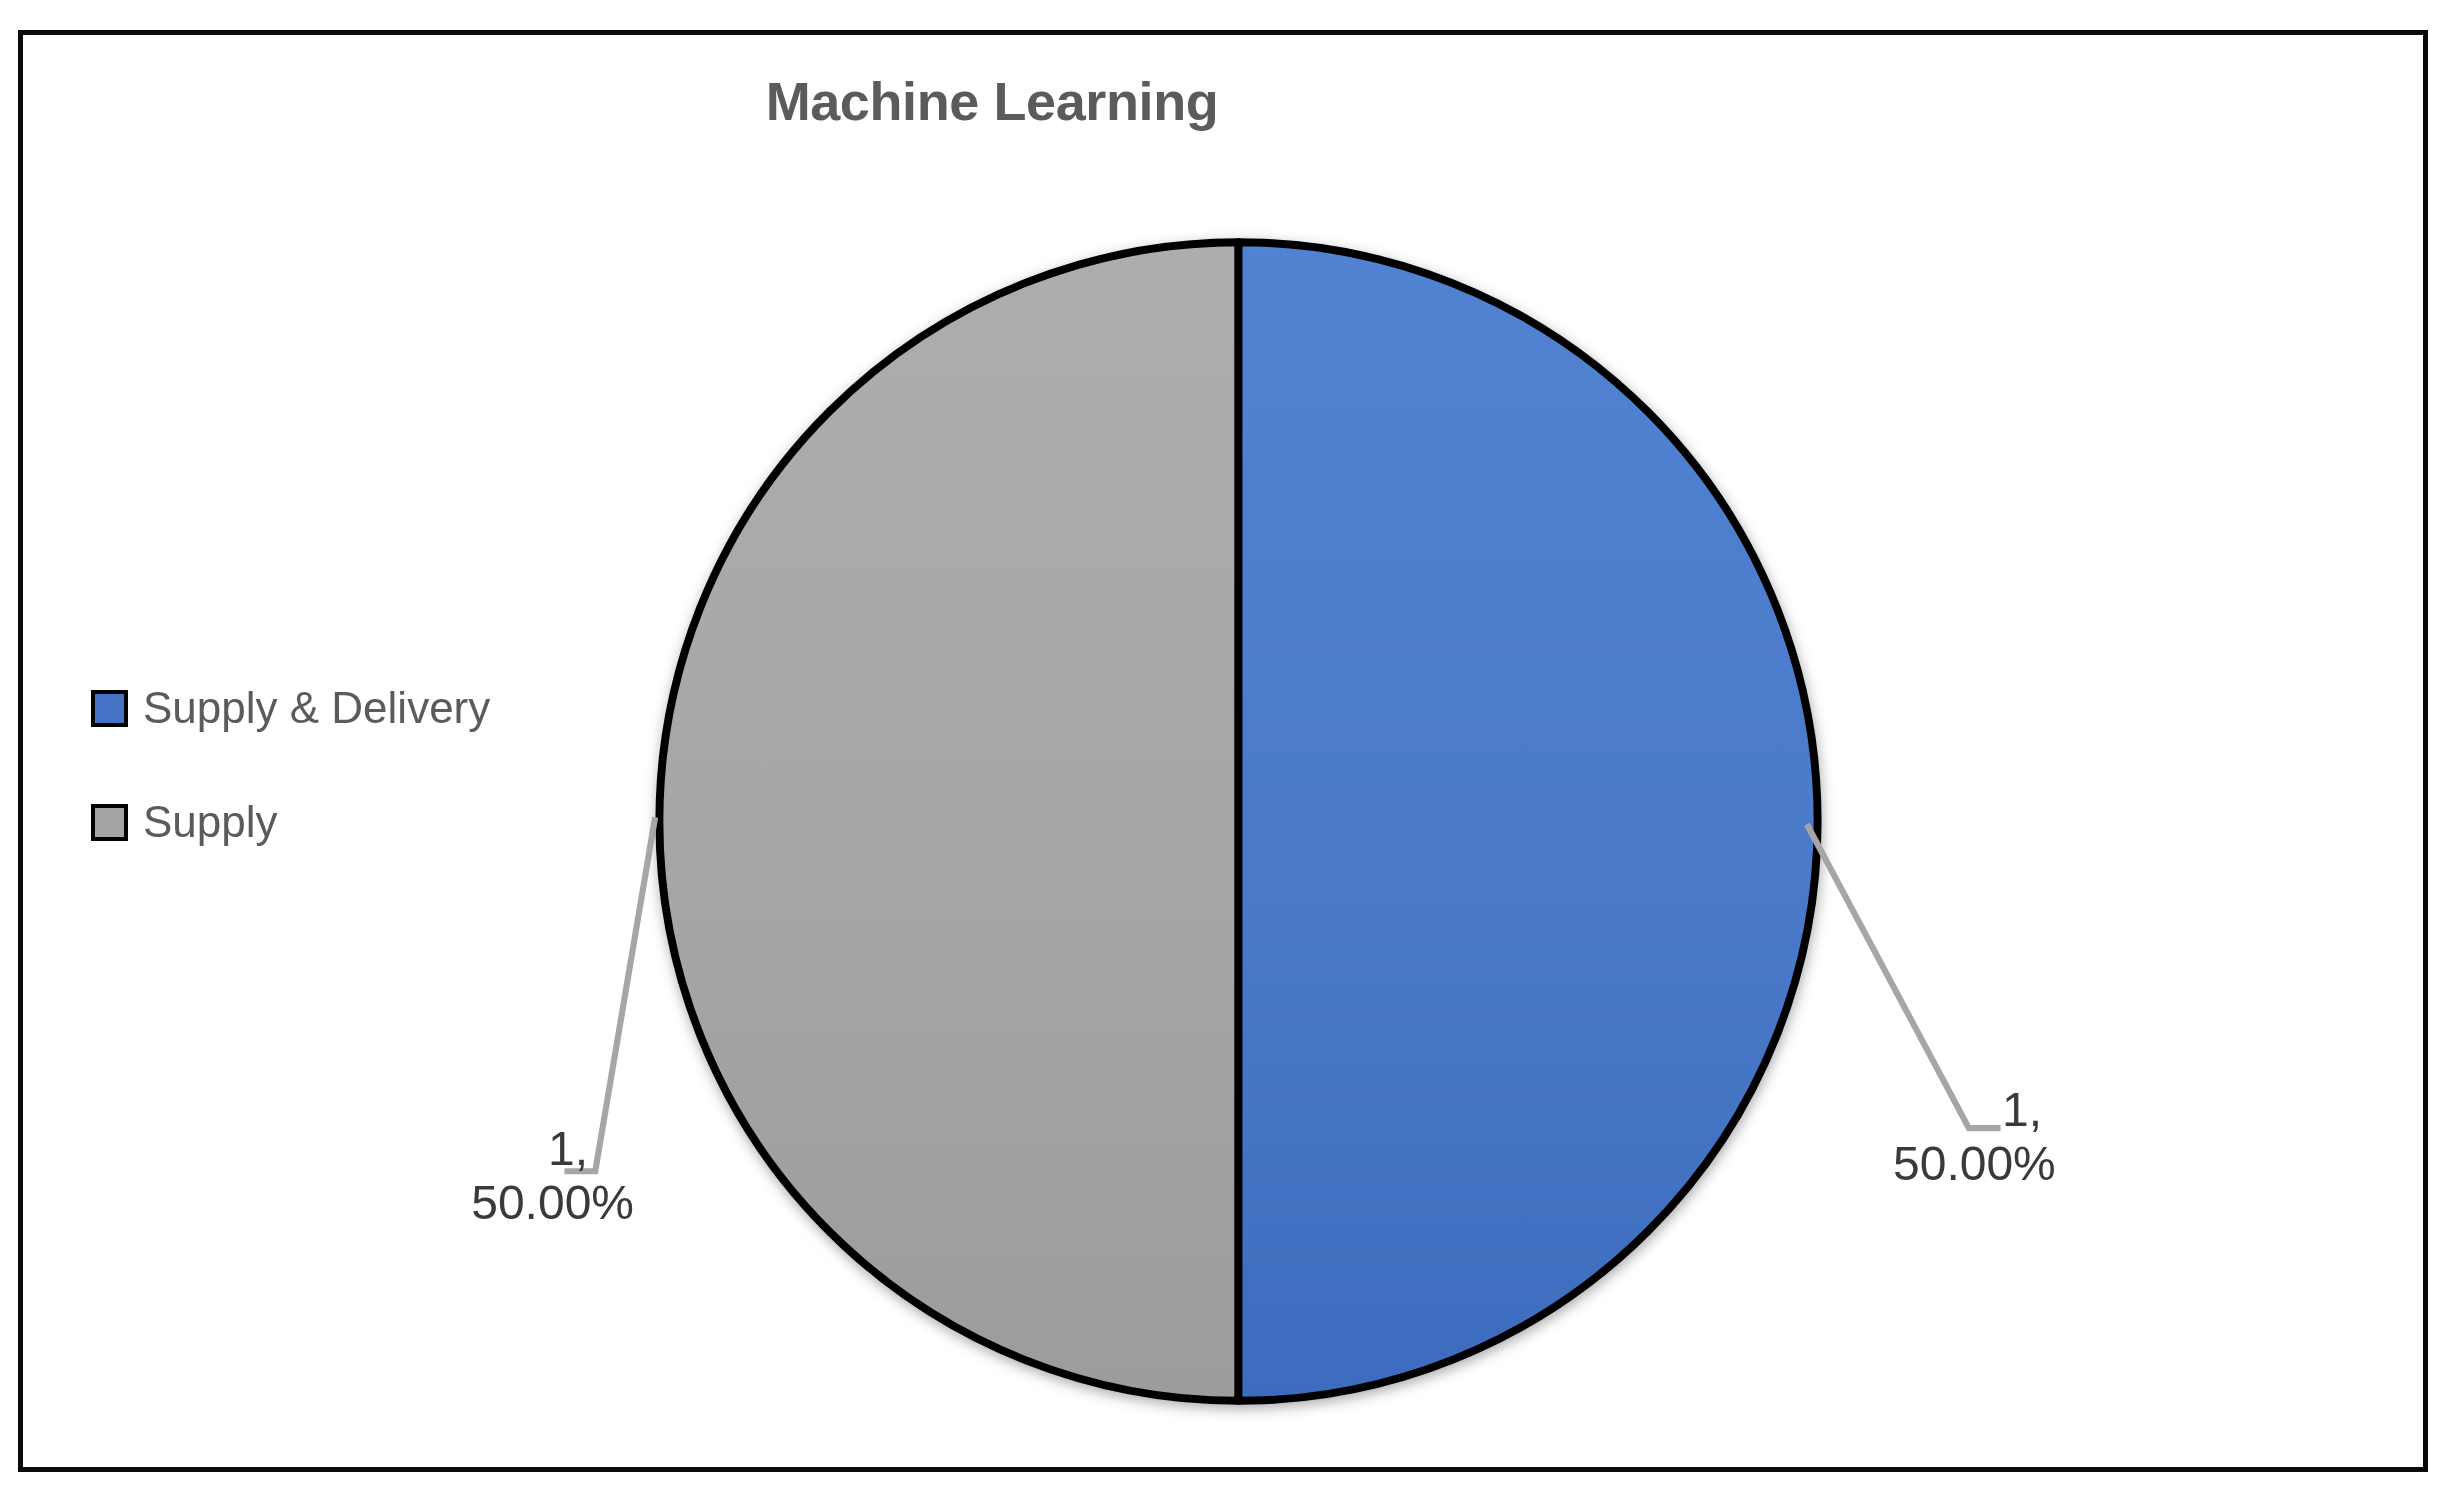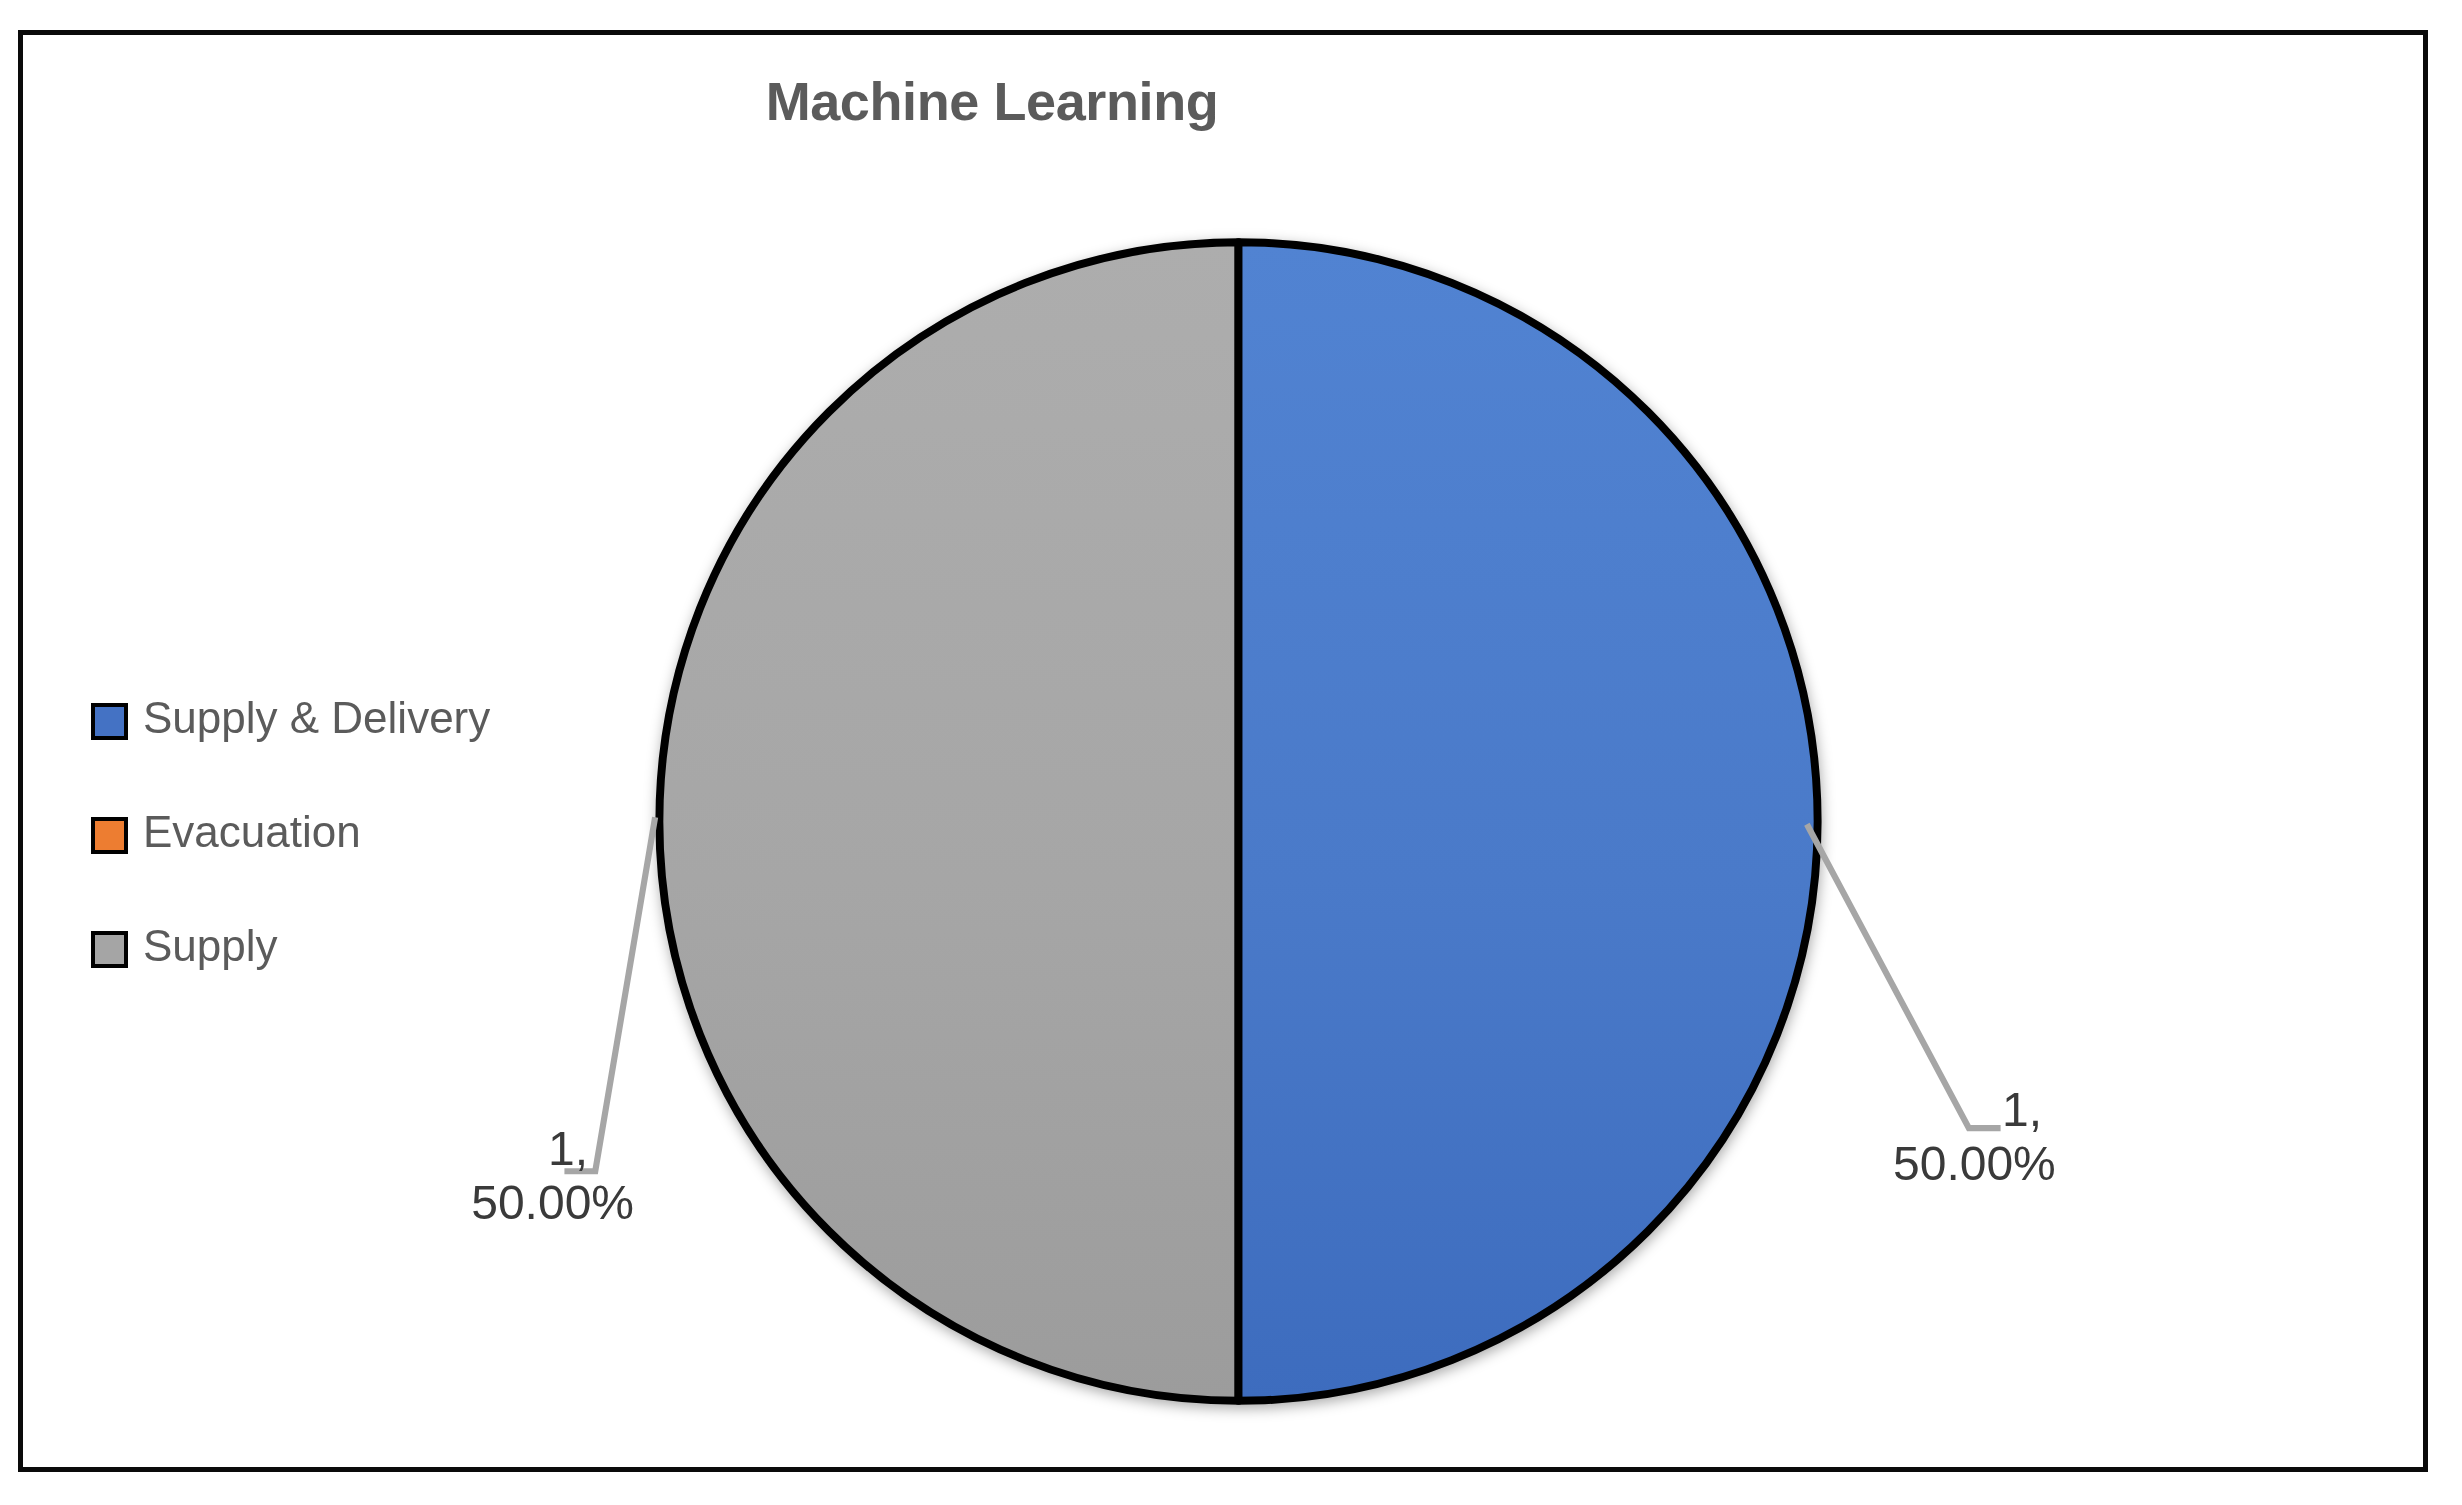--- a/index.html
+++ b/index.html
@@ -98,21 +98,21 @@
   #data-label-rescue .label-line-1 { padding-right: 46px; }
 
   
   #legend {
     position: absolute;
     left: 91px;
     top: 676px;
   }
   .legend-item {
     display: flex;
-    align-items: flex-end;
+    align-items: center;
     height: 64px;
     margin-bottom: 50px;
   }
   .legend-swatch {
     width: 29px;
     height: 29px;
     border: 4.4px solid #000000;
     box-sizing: content-box;
     flex: 0 0 auto;
   }
@@ -173,24 +173,20 @@
     <div class="label-line-2">50.00%</div>
   </div>
 
   <div id="legend">
 
     <div class="legend-item">
       <span class="legend-swatch" style="background:#4472C4;"></span>
       <span class="legend-label">Supply &amp; Delivery</span>
     </div>
 
-    <div class="legend-item">
-      <span class="legend-swatch" style="background:#ED7D31;"></span>
-      <span class="legend-label">Evacuation</span>
-    </div>
 
     <div class="legend-item">
       <span class="legend-swatch" style="background:#A5A5A5;"></span>
       <span class="legend-label">Supply</span>
     </div>
 
   </div>
 
 </div>
 

